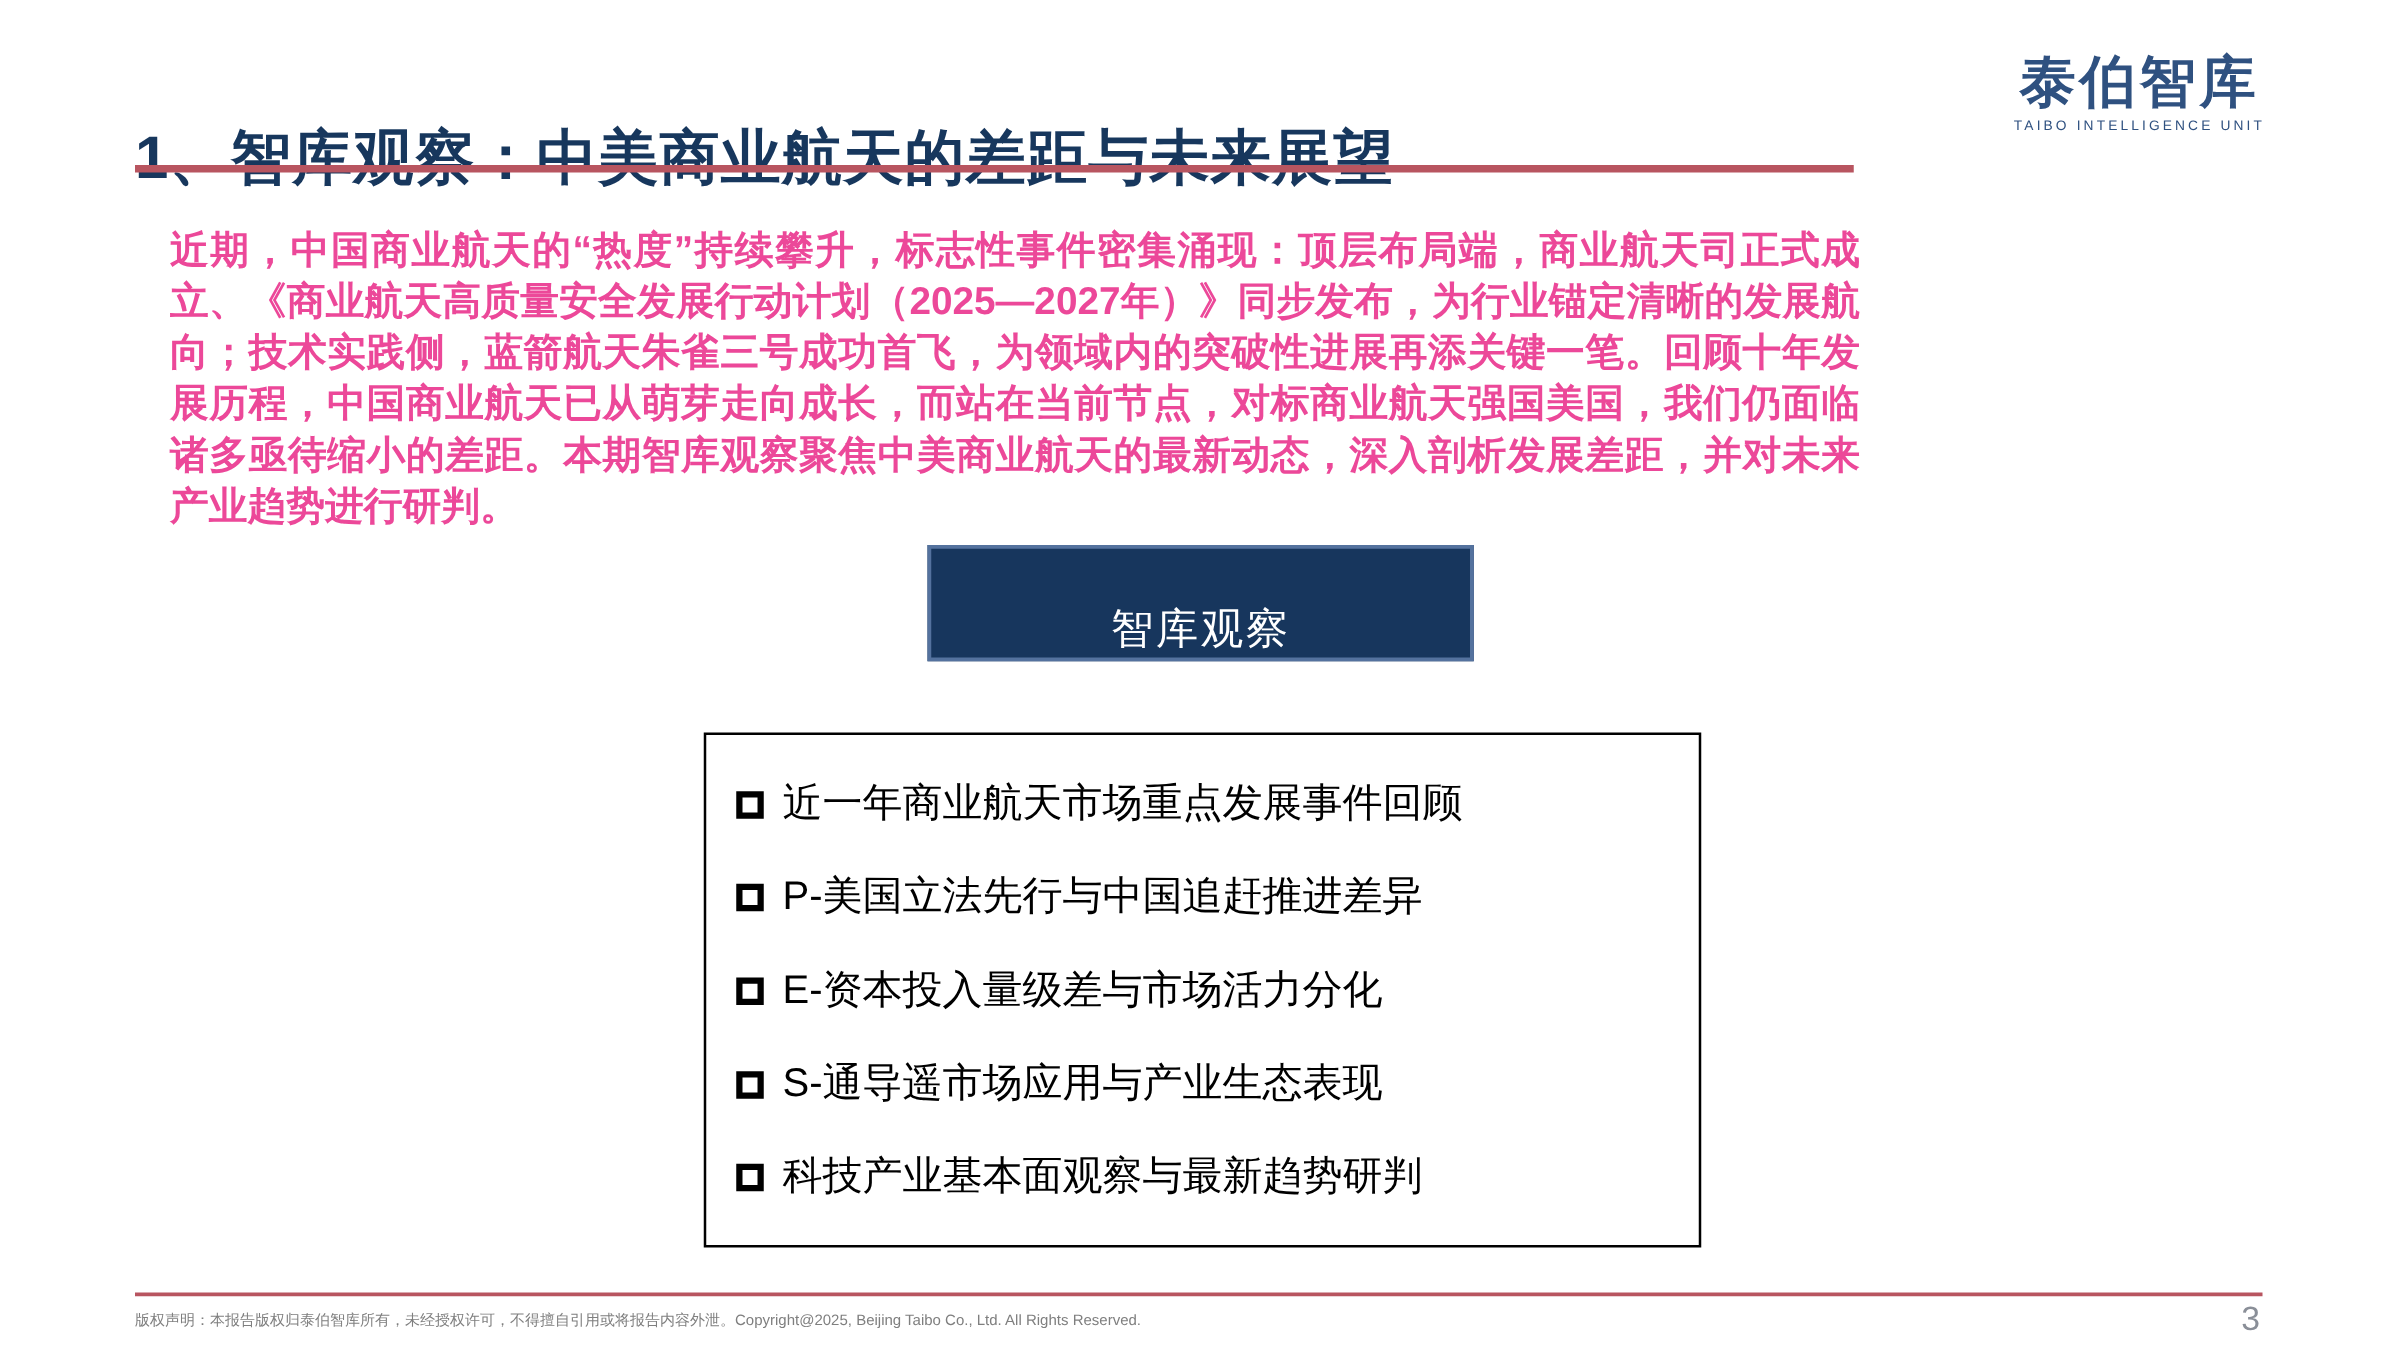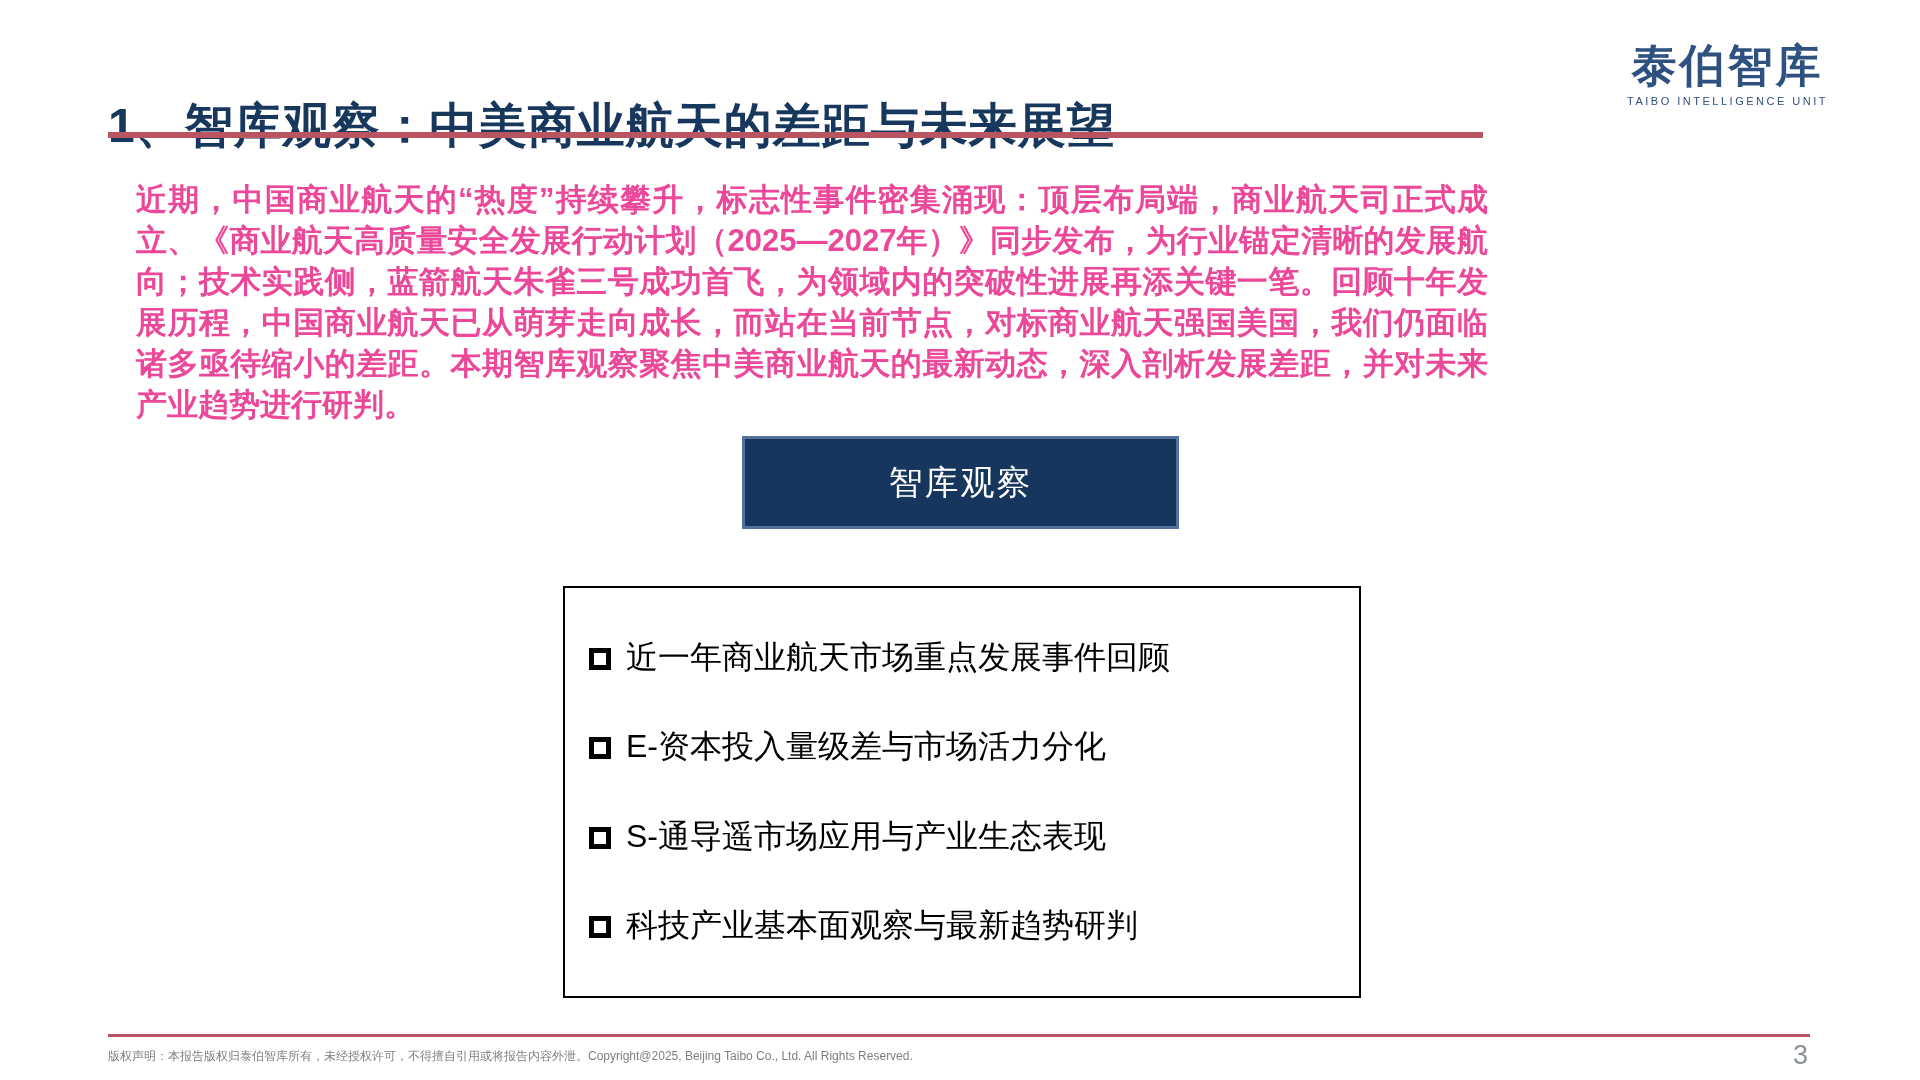--- a/index.html
+++ b/index.html
@@ -54,21 +54,21 @@
   .banner {
     position: absolute;
     left: 742px;
     top: 436px;
     width: 437px;
     height: 93px;
     box-sizing: border-box;
     background: #17365d;
     border: 3px solid #54729e;
     display: flex;
-    align-items: center;
+    align-items: flex-end;
     justify-content: center;
   }
   .banner-label {
     color: #ffffff;
     font-size: 34px;
     letter-spacing: 2px;
   }
   
   .agenda-box {
     position: absolute;
@@ -99,21 +99,21 @@
   }
   .agenda-label {
     font-size: 32px;
     color: #000000;
     white-space: nowrap;
   }
   
   .logo {
     position: absolute;
     top: 40px;
-    right: 92px;
+    right: 108px;
     text-align: center;
     color: #2f5180;
   }
   .logo-name {
     font-size: 45px;
     font-weight: 600;
     letter-spacing: 3px;
     line-height: 52px;
   }
   .logo-subtitle {
@@ -162,20 +162,24 @@
     <span class="banner-label">智库观察</span>
   </div>
 
   <div class="agenda-box">
     <div class="agenda-item">
       <span class="bullet-square"></span>
       <span class="agenda-label">近一年商业航天市场重点发展事件回顾</span>
     </div>
     <div class="agenda-item">
       <span class="bullet-square"></span>
+      <span class="agenda-label">P-美国立法先行与中国追赶推进差异</span>
+    </div>
+    <div class="agenda-item">
+      <span class="bullet-square"></span>
       <span class="agenda-label">E-资本投入量级差与市场活力分化</span>
     </div>
     <div class="agenda-item">
       <span class="bullet-square"></span>
       <span class="agenda-label">S-通导遥市场应用与产业生态表现</span>
     </div>
     <div class="agenda-item">
       <span class="bullet-square"></span>
       <span class="agenda-label">科技产业基本面观察与最新趋势研判</span>
     </div>

